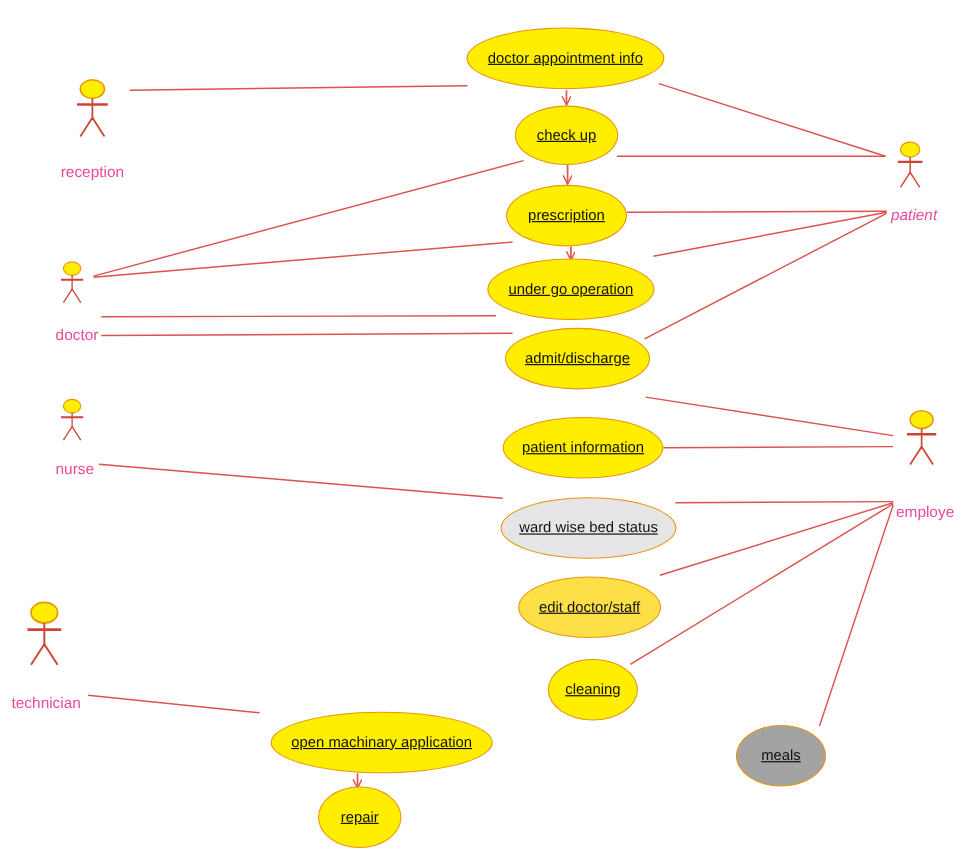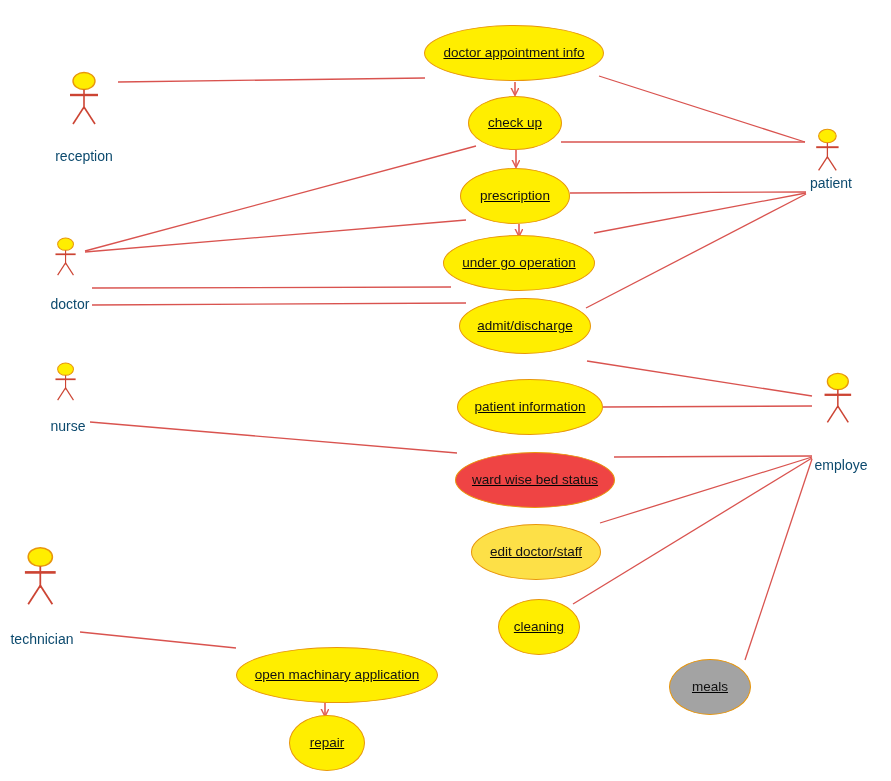--- a/index.html
+++ b/index.html
@@ -49,21 +49,21 @@
     line-height: 1.05;
     white-space: nowrap;
     font-family: "Liberation Sans", sans-serif;
   }
   .actor {
     position: absolute;
   }
   .actor-label {
     position: absolute;
     font-size: 14px;
-    color: #0c4a6e;
+    color: #ec4899;
     white-space: nowrap;
     text-align: center;
     font-family: "Liberation Sans", sans-serif;
   }
 </style>
 </head>
 <body>
 
 <div id="diagram-root">
 
@@ -114,33 +114,33 @@
         </div>
         <div class="usecase" style="left: 443px; top: 235px; width: 152px; height: 56px; background: rgb(255, 238, 0); border-color: rgb(232, 150, 12);">
           <span class="usecase-label">under go operation</span>
         </div>
         <div class="usecase" style="left: 459px; top: 298px; width: 132px; height: 56px; background: rgb(255, 238, 0); border-color: rgb(232, 150, 12); text-align: center;">
           <span class="usecase-label">admit/discharge</span>
         </div>
         <div class="usecase" style="left: 457px; top: 379px; width: 146px; height: 56px; background: rgb(255, 238, 0); border-color: rgb(232, 150, 12);">
           <span class="usecase-label">patient information</span>
         </div>
-        <div class="usecase" style="left: 455px; top: 452px; width: 160px; height: 56px; background: #ef4444; border-color: rgb(232, 150, 12); align-items: center;">
+        <div class="usecase" style="left: 455px; top: 452px; width: 160px; height: 56px; background: #e5e5e5; border-color: rgb(232, 150, 12); align-items: center;">
           <span class="usecase-label">ward wise bed status</span>
         </div>
         <div class="usecase" style="left: 471px; top: 524px; width: 130px; height: 56px; background: #fde047; border-color: rgb(232, 150, 12);">
           <span class="usecase-label">edit doctor/staff</span>
         </div>
         <div class="usecase" style="left: 498px; top: 599px; width: 82px; height: 56px; background: rgb(255, 238, 0); border-color: rgb(232, 150, 12);">
           <span class="usecase-label">cleaning</span>
         </div>
         <div class="usecase" style="left: 669px; top: 659px; width: 82px; height: 56px; background: #a3a3a3; border-color: rgb(232, 150, 12);">
           <span class="usecase-label">meals</span>
         </div>
-        <div class="usecase" style="left: 236px; top: 647px; width: 202px; height: 56px; background: rgb(255, 238, 0); border-color: rgb(232, 150, 12);">
+        <div class="usecase" style="left: 246px; top: 647px; width: 202px; height: 56px; background: rgb(255, 238, 0); border-color: rgb(232, 150, 12);">
           <span class="usecase-label">open machinary application</span>
         </div>
         <div class="usecase" style="left: 289px; top: 715px; width: 76px; height: 56px; background: rgb(255, 238, 0); border-color: rgb(232, 150, 12);">
           <span class="usecase-label">repair</span>
         </div>
       </div>
     <div id="actor-container">
         <div class="actor" style="left: 61px; top: 71px; width: 46px; height: 58px;"><svg width="46" height="58" viewBox="0 0 46 58">
             <ellipse cx="23" cy="10" rx="11" ry="8.5" fill="#ffee00" stroke="#e8960c" stroke-width="1.4"></ellipse>
             <line x1="23" y1="18.5" x2="23" y2="38" stroke="#cc4433" stroke-width="1.6"></line>
@@ -173,21 +173,21 @@
             <line x1="23" y1="36" x2="34" y2="53" stroke="#cc4433" stroke-width="1.6"></line>
           </svg></div>
         <div class="actor-label" style="left: 0px; top: 631px; width: auto; transform: translateX(42px) translateX(-50%);">technician</div>
         <div class="actor" style="left: 808.6px; top: 127.8px; width: 36.8px; height: 46.4px;"><svg width="36.800000000000004" height="46.400000000000006" viewBox="0 0 46 58">
             <ellipse cx="23" cy="10" rx="11" ry="8.5" fill="#ffee00" stroke="#e8960c" stroke-width="1.4"></ellipse>
             <line x1="23" y1="18.5" x2="23" y2="38" stroke="#cc4433" stroke-width="1.6"></line>
             <line x1="9" y1="24" x2="37" y2="24" stroke="#cc4433" stroke-width="2.4"></line>
             <line x1="23" y1="36" x2="12" y2="53" stroke="#cc4433" stroke-width="1.6"></line>
             <line x1="23" y1="36" x2="34" y2="53" stroke="#cc4433" stroke-width="1.6"></line>
           </svg></div>
-        <div class="actor-label" style="left: 0px; top: 175px; width: auto; transform: translateX(831px) translateX(-50%);">patient</div>
+        <div class="actor-label" style="left: 0px; top: 187px; width: auto; transform: translateX(831px) translateX(-50%); font-style: italic;">patient</div>
         <div class="actor" style="left: 816.15px; top: 372.45px; width: 43.7px; height: 55.1px;"><svg width="43.699999999999996" height="55.099999999999994" viewBox="0 0 46 58">
             <ellipse cx="23" cy="10" rx="11" ry="8.5" fill="#ffee00" stroke="#e8960c" stroke-width="1.4"></ellipse>
             <line x1="23" y1="18.5" x2="23" y2="38" stroke="#cc4433" stroke-width="1.6"></line>
             <line x1="9" y1="24" x2="37" y2="24" stroke="#cc4433" stroke-width="2.4"></line>
             <line x1="23" y1="36" x2="12" y2="53" stroke="#cc4433" stroke-width="1.6"></line>
             <line x1="23" y1="36" x2="34" y2="53" stroke="#cc4433" stroke-width="1.6"></line>
           </svg></div>
         <div class="actor-label" style="left: 0px; top: 457px; width: auto; transform: translateX(841px) translateX(-50%);">employe</div>
       </div>
   </div>

